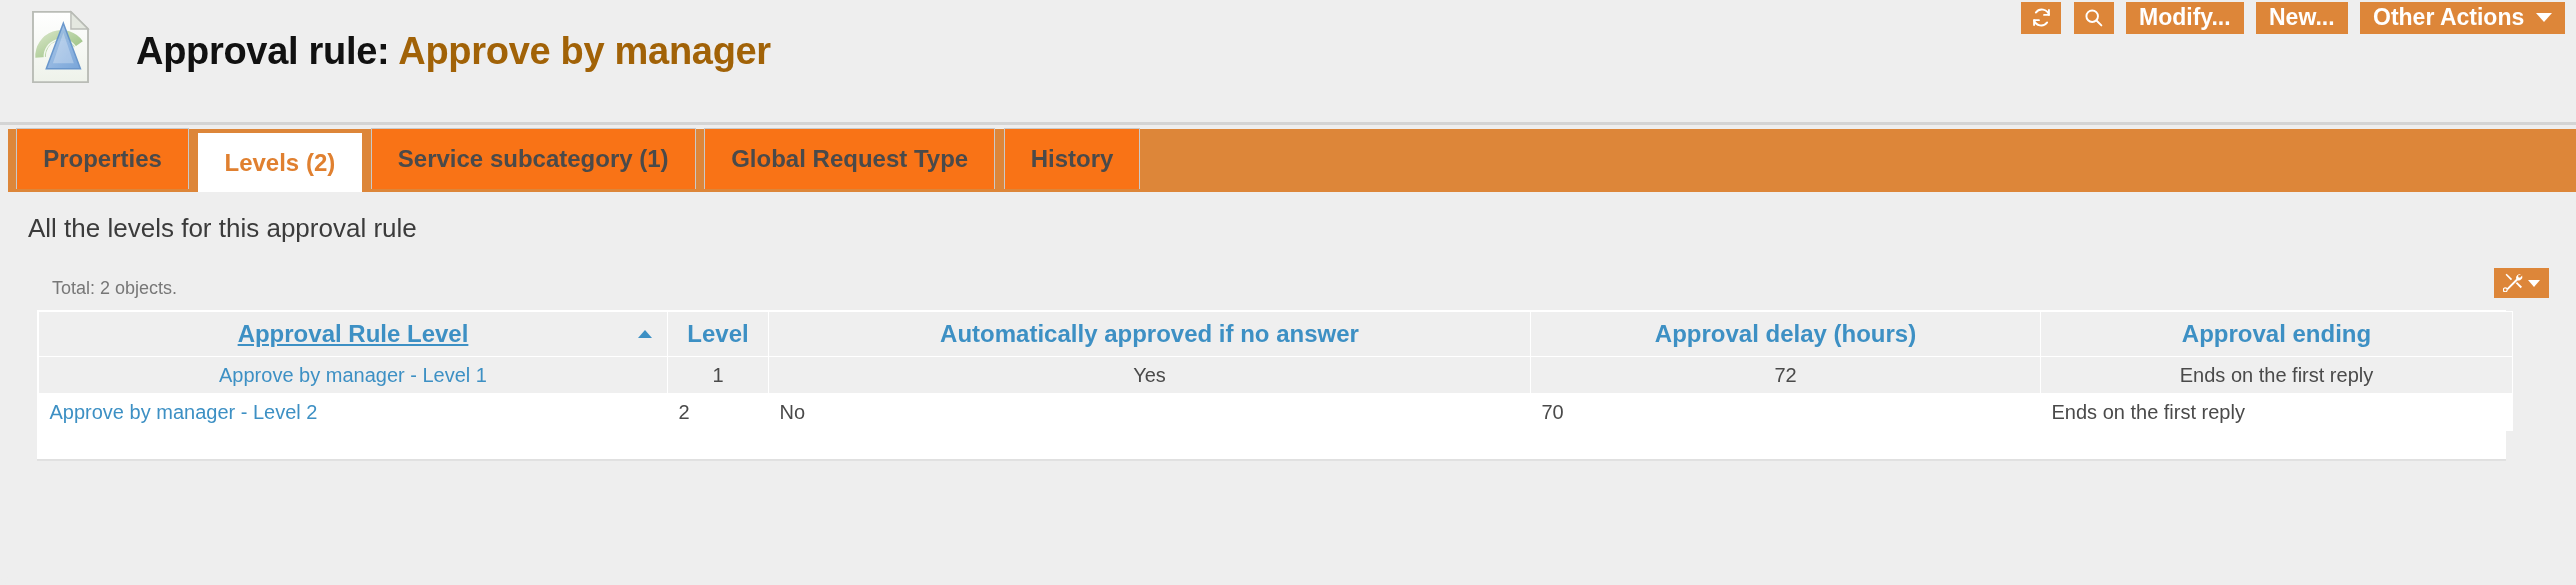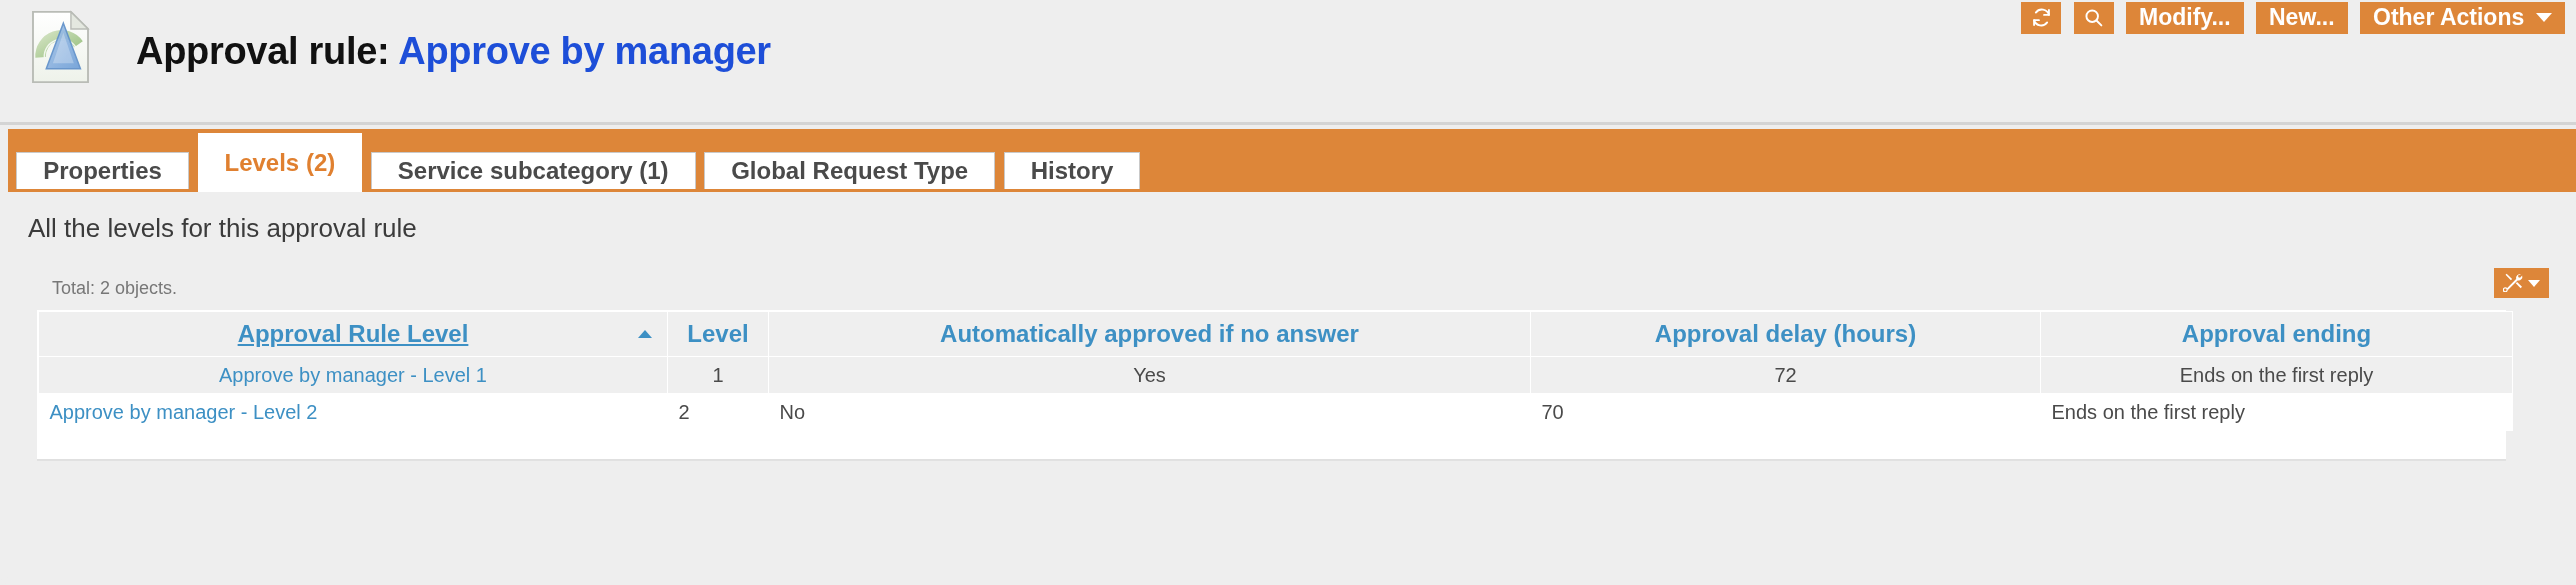--- a/index.html
+++ b/index.html
@@ -33,21 +33,21 @@
     position: absolute;
     left: 136px;
     top: 29.5px;
     font-size: 38px;
     font-weight: bold;
     color: #111111;
     letter-spacing: -0.3px;
     white-space: nowrap;
   }
   .page-title .accent {
-    color: #1d4ed8;
+    color: #a16207;
   }
 
   
   .toolbar {
     position: absolute;
     right: 11.4px;
     top: 1.9px;
     display: flex;
     gap: 12.4px;
     align-items: stretch;
@@ -99,23 +99,23 @@
     right: 0;
     top: 3.8px;
     height: 63px;
     background: #dd8639;
     box-sizing: border-box;
     display: flex;
     align-items: flex-end;
     padding-left: 8.6px;
   }
   .tab {
-    height: 37px;
+    height: 61px;
     margin-right: 8.6px;
-    background: #ffffff;
+    background: #f97316;
     border: 1.9px solid #c9c9c9;
     border-bottom: none;
     box-sizing: border-box;
     display: flex;
     align-items: center;
     justify-content: center;
     padding: 0 26px;
     font-size: 24px;
     font-weight: bold;
     color: #4a4a4a;

